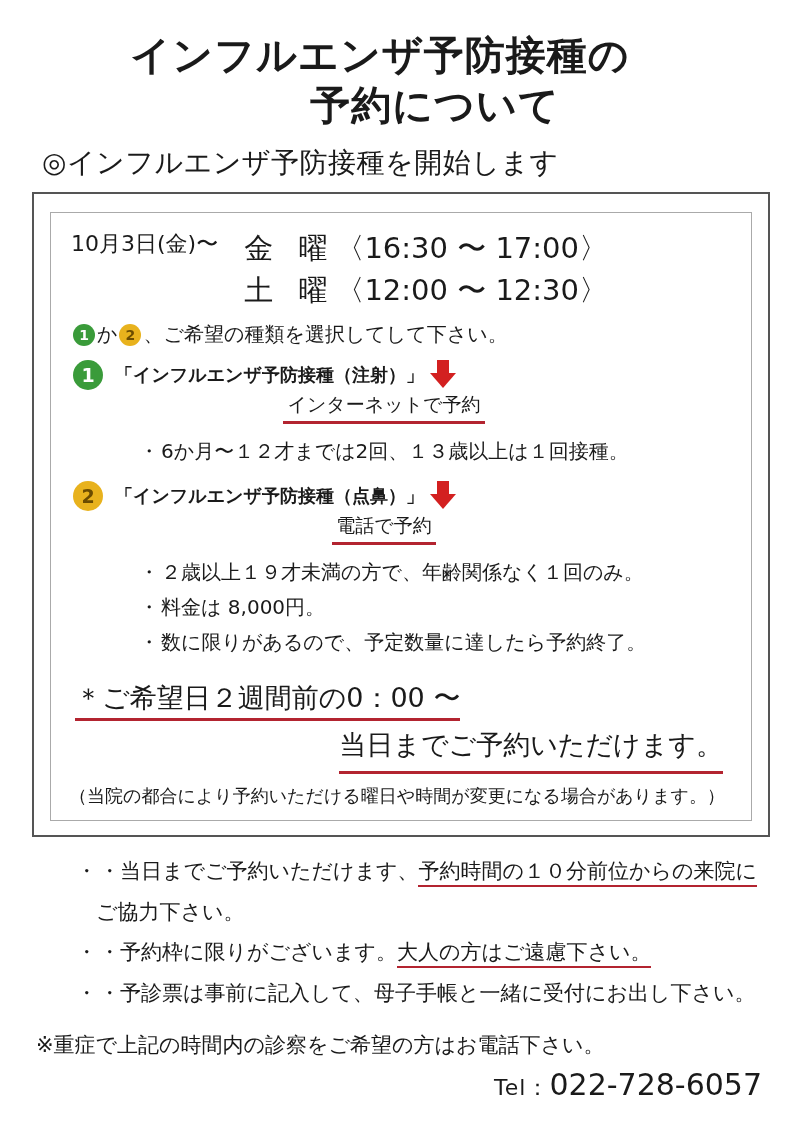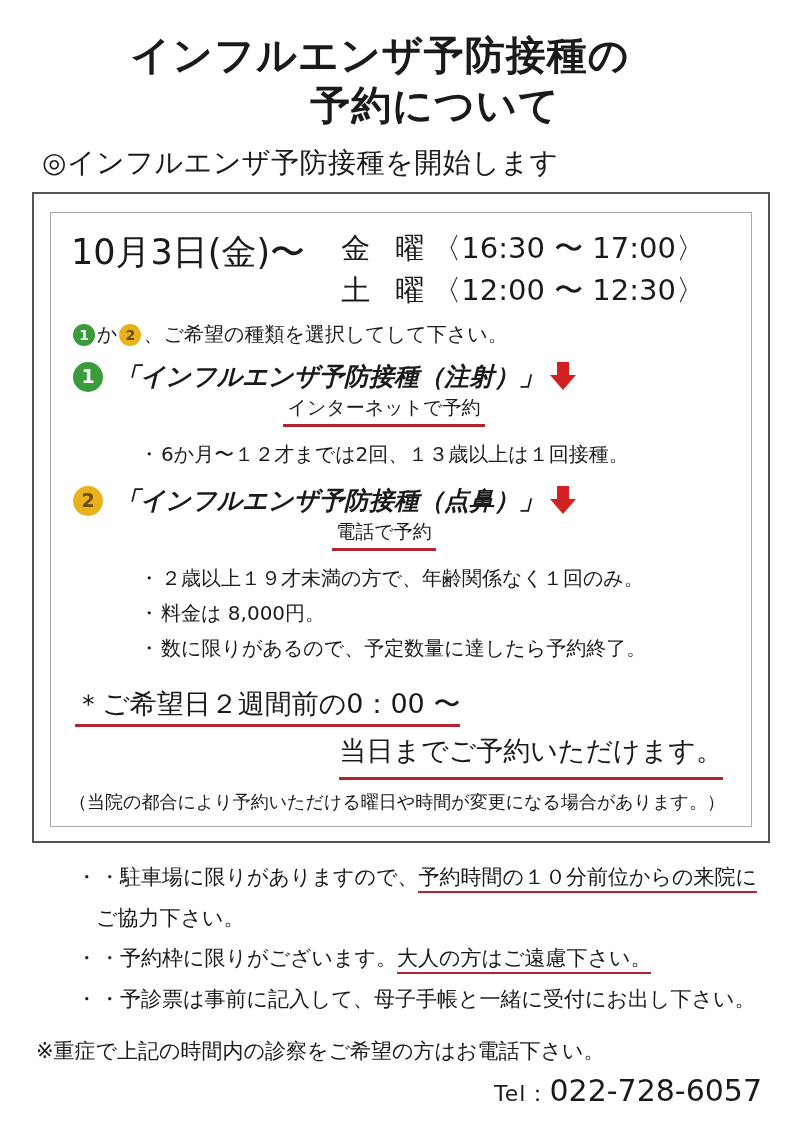--- a/index.html
+++ b/index.html
@@ -64,28 +64,28 @@
     box-sizing: border-box;
   }
 
   
   .schedule {
     display: flex;
     align-items: flex-start;
     margin-bottom: 4px;
   }
   .sched-date {
-    font-size: 35px;
+    font-size: 22px;
     white-space: nowrap;
     padding-top: 2px;
     padding-left: 6px;
     text-align: center;
   }
   .sched-times {
-    margin-left: 36px;
+    margin-left: 26px;
   }
   .sched-row {
     font-size: 29px;
     white-space: nowrap;
     line-height: 1.45;
   }
   .sched-row .day {
     letter-spacing: 8px;
   }
 
@@ -120,24 +120,23 @@
   }
 
   
   .option-head {
     display: flex;
     align-items: center;
     margin: 12px 0 0 6px;
   }
   .option-head .badge-lg { margin-right: 12px; }
   .option-title {
-    font-size: 25px;
+    font-size: 18px;
     font-weight: bold;
     white-space: nowrap;
-    font-style: italic;
   }
   .arrow-down {
     display: inline-block;
     width: 26px;
     height: 30px;
     margin-left: 6px;
     position: relative;
   }
   .arrow-down::before {
     content: "";
@@ -319,21 +318,21 @@
       <div class="reserve-note">
         <div><span class="r1">＊ご希望日２週間前の0：00 〜</span></div>
         <div class="r2-wrap"><span class="r2">当日までご予約いただけます。</span></div>
       </div>
       <div class="paren-note">（当院の都合により予約いただける曜日や時間が変更になる場合があります。）</div>
 
     </div>
   </div>
 
   <ul class="footer">
-    <li><span>・駐車場に限りがありますので、</span><span class="uline">予約時間の１０分前位からの来院に</span></li>
+    <li><span>・当日までご予約いただけます、</span><span class="uline">予約時間の１０分前位からの来院に</span></li>
     <li class="cont"><span>ご協力下さい。</span></li>
     <li><span>・予約枠に限りがございます。</span><span class="uline">大人の方はご遠慮下さい。</span></li>
     <li><span>・予診票は事前に記入して、母子手帳と一緒に受付にお出し下さい。</span></li>
   </ul>
 
   <div class="severe">※重症で上記の時間内の診察をご希望の方はお電話下さい。</div>
 
   <div class="tel-line">
     <span class="tel-label">Tel：</span><span>022-728-6057</span>
   </div>

